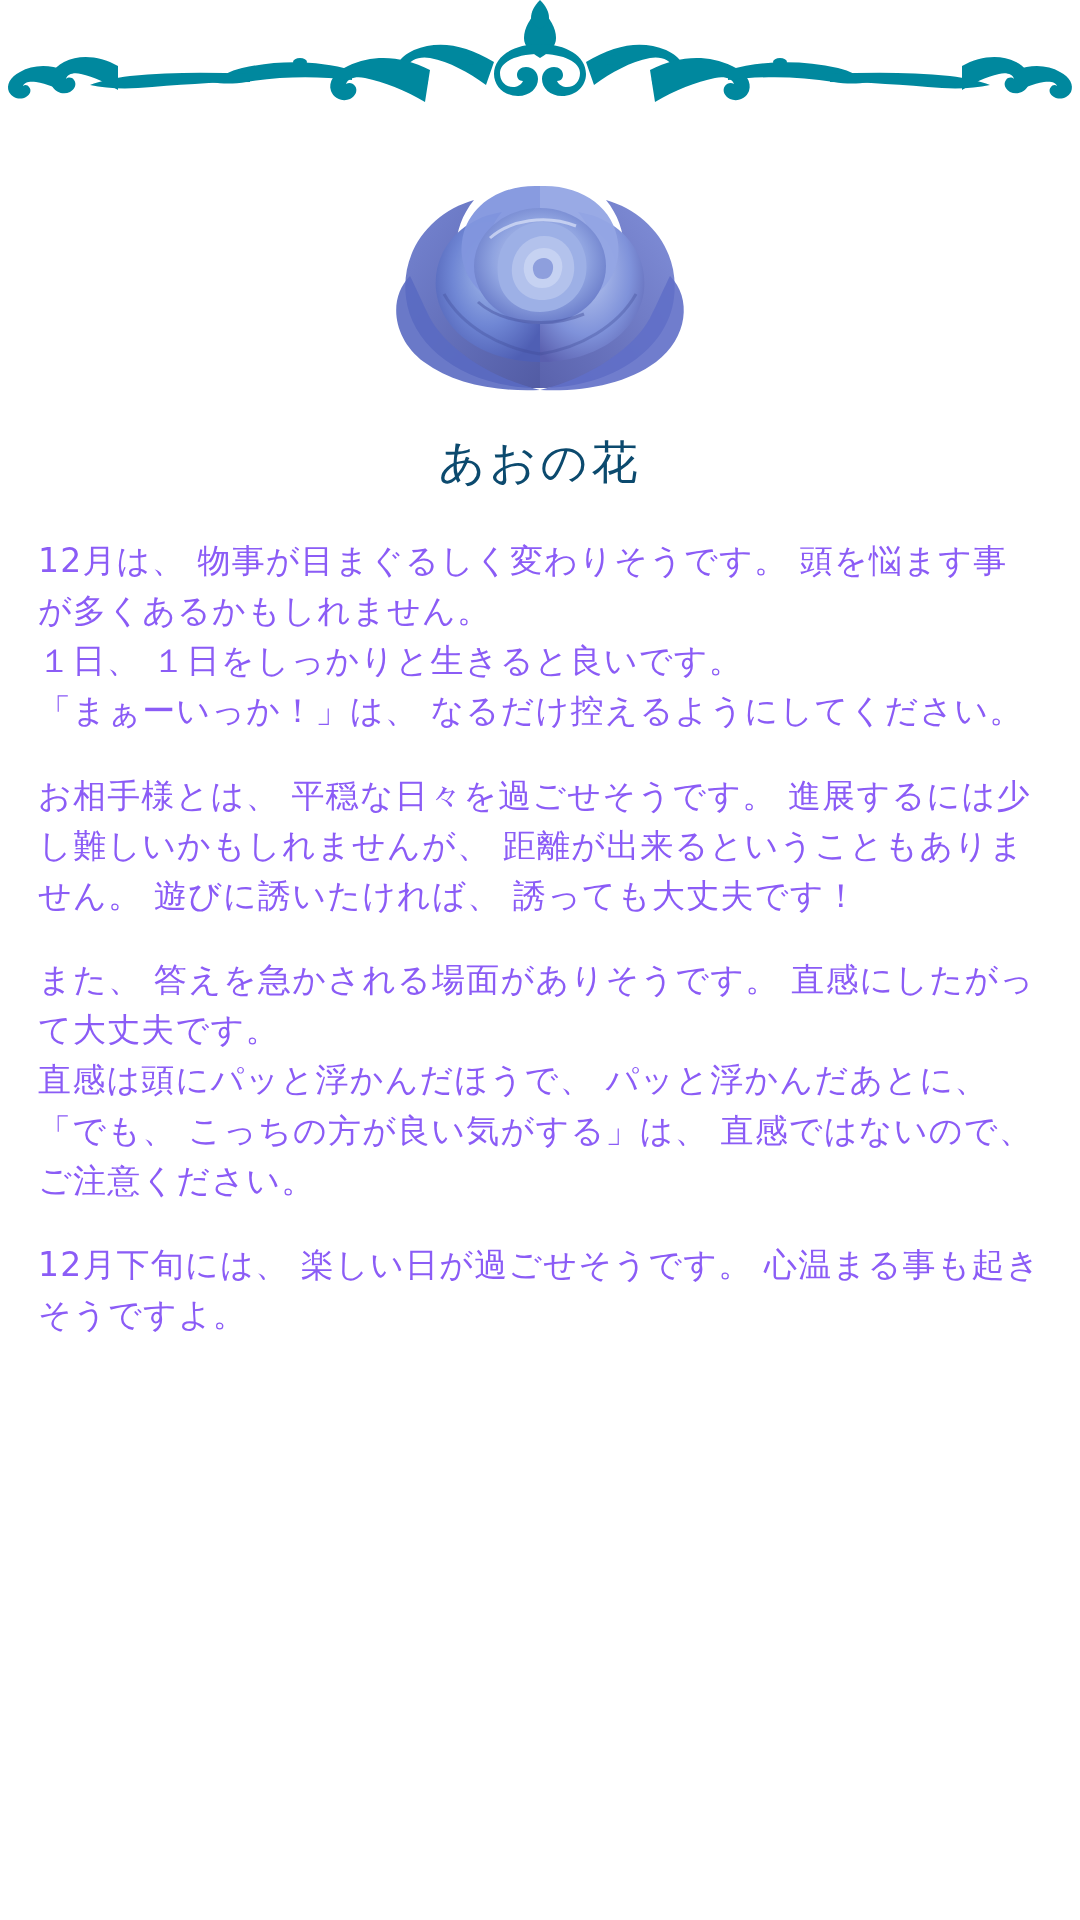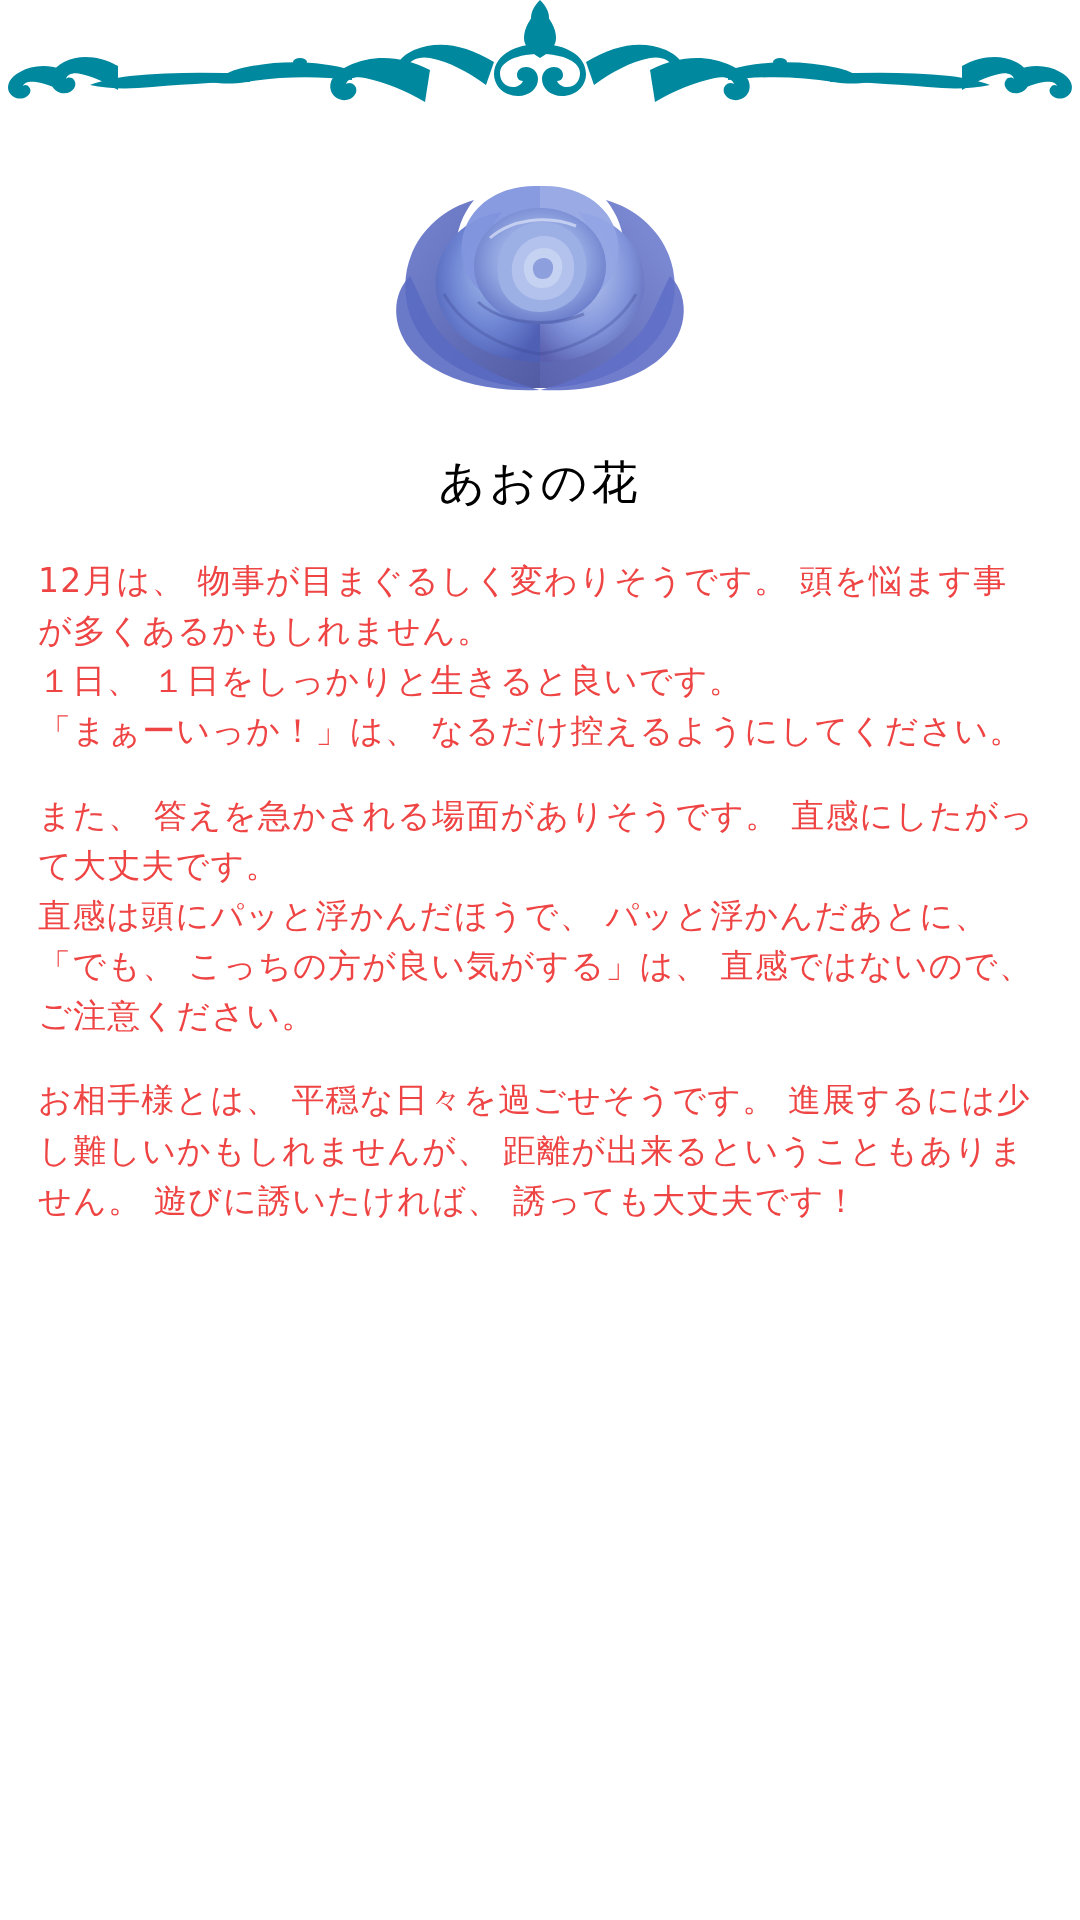--- a/index.html
+++ b/index.html
@@ -41,33 +41,33 @@
     width: 340px;
     height: 300px;
     display: block;
   }
 
   
   .title {
     text-align: center;
     font-size: 46px;
     letter-spacing: 4px;
-    color: #000000;
-    margin-top: 26px;
+    color: #0c4a6e;
+    margin-top: 6px;
     font-weight: 400;
     font-family: "DejaVu Sans", "Liberation Sans", sans-serif;
   }
 
   
   .body-text {
     margin: 42px 38px 0 38px;
     font-size: 33px;
     line-height: 1.52;
     letter-spacing: 1.2px;
-    color: #ef4444;
+    color: #8b5cf6;
   }
   .para {
     margin: 0 0 34px 0;
     white-space: pre-wrap;
   }
   .para:last-child {
     margin-bottom: 0;
   }
 </style>
 </head>
@@ -157,18 +157,19 @@
       <path d="M266 168 C248 200 210 222 170 228" fill="none" stroke="#3f4a94" stroke-width="3" opacity="0.35"></path>
     </svg>
   </div>
 
   <div class="title">あおの花</div>
 
   <div class="body-text">
     <p class="para">12月は、 物事が目まぐるしく変わりそうです。 頭を悩ます事が多くあるかもしれません。
 １日、 １日をしっかりと生きると良いです。
 「まぁーいっか！」は、 なるだけ控えるようにしてください。</p>
+    <p class="para">お相手様とは、 平穏な日々を過ごせそうです。 進展するには少し難しいかもしれませんが、 距離が出来るということもありません。 遊びに誘いたければ、 誘っても大丈夫です！</p>
     <p class="para">また、 答えを急かされる場面がありそうです。 直感にしたがって大丈夫です。
 直感は頭にパッと浮かんだほうで、 パッと浮かんだあとに、 「でも、 こっちの方が良い気がする」は、 直感ではないので、 ご注意ください。</p>
-    <p class="para">お相手様とは、 平穏な日々を過ごせそうです。 進展するには少し難しいかもしれませんが、 距離が出来るということもありません。 遊びに誘いたければ、 誘っても大丈夫です！</p>
+    <p class="para">12月下旬には、 楽しい日が過ごせそうです。 心温まる事も起きそうですよ。</p>
   </div>
 
 </div>
 
 </body></html>

